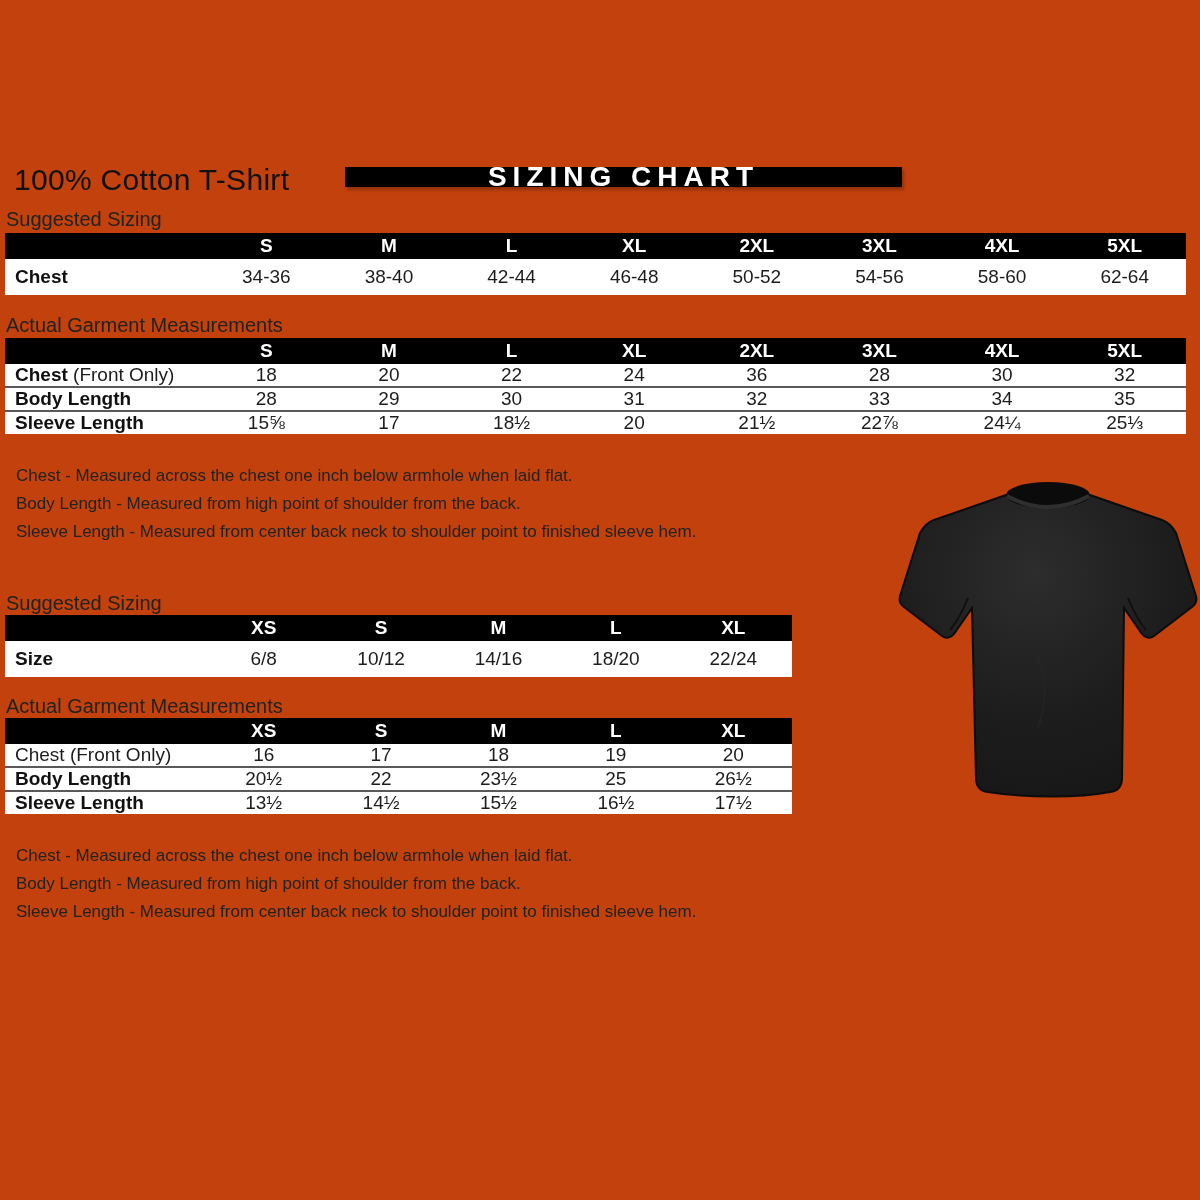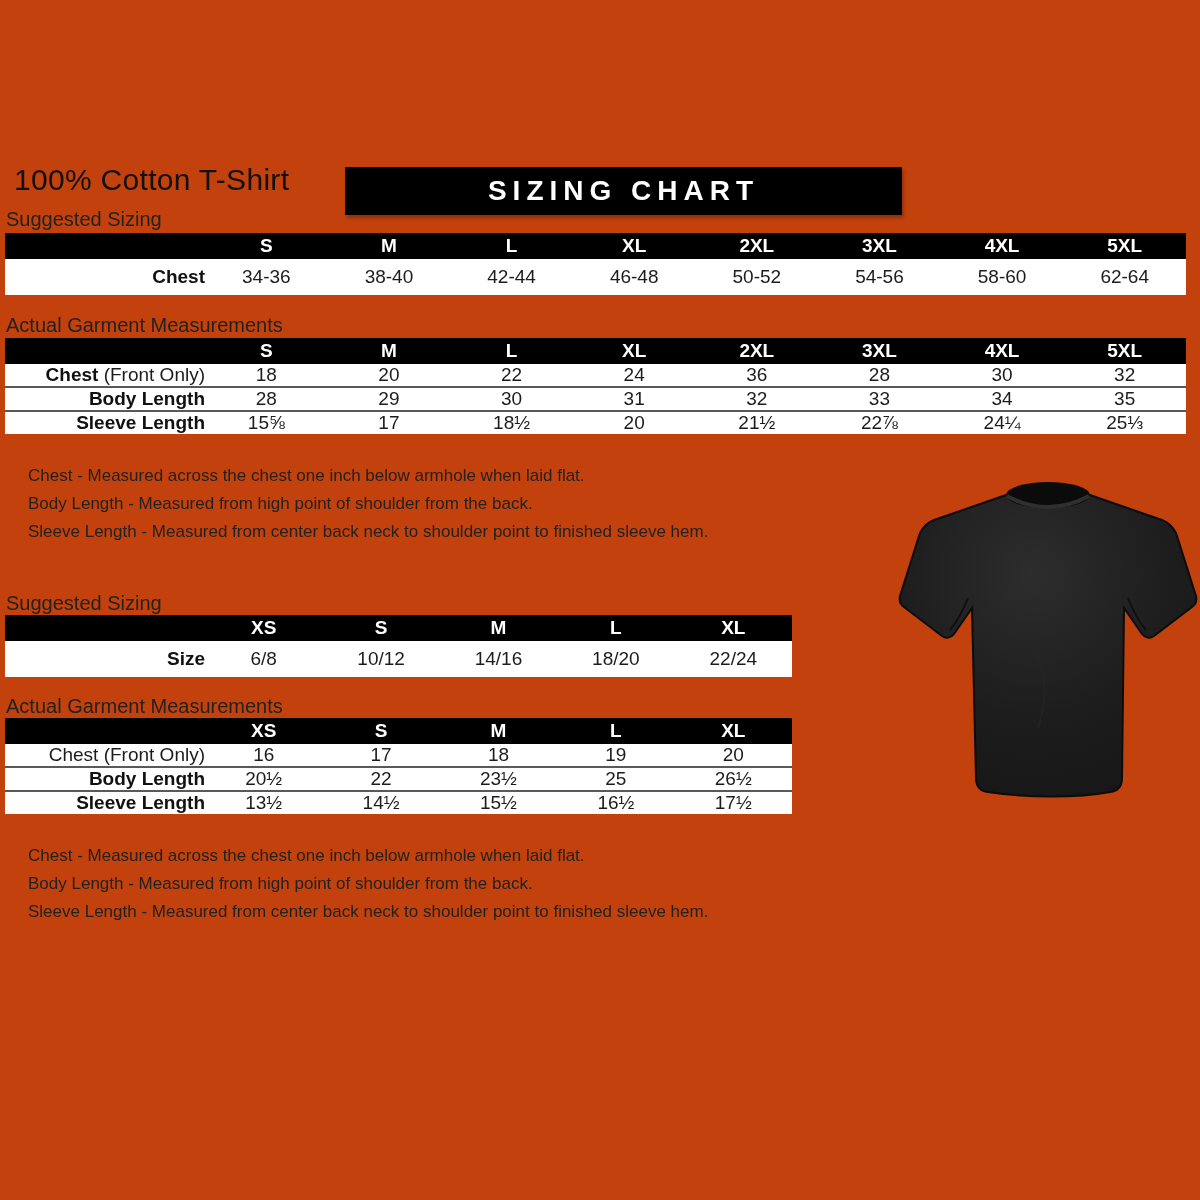--- a/index.html
+++ b/index.html
@@ -9,21 +9,21 @@
     font-family:"Liberation Sans", sans-serif;
     color:#1a1a1a;
   }
   .canvas { position:relative; width:1200px; height:1200px; background:#c2410c; overflow:hidden; }
 
   .page-title {
     position:absolute; left:14px; top:163px;
     font-size:30px; font-weight:400; color:#111; letter-spacing:.3px;
   }
   .banner {
-    position:absolute; left:345px; top:167px; width:557px; height:48px;
+    position:absolute; left:345px; top:167px; width:557px; height:20px;
     background:#000; color:#fff;
     display:flex; align-items:center; justify-content:center;
     font-size:28px; font-weight:700; letter-spacing:6px;
     box-shadow:2px 3px 3px rgba(0,0,0,.25);
   }
   .youth-title {
     position:absolute; left:5px; top:546px;
     font-size:31px; font-weight:700; color:#000;
   }
   .sec-label {
@@ -35,27 +35,27 @@
     position:absolute; left:5px;
     border-collapse:collapse; table-layout:fixed; background:#fff;
   }
   table.sizing-table thead th {
     background:#000; color:#fff;
     font-weight:700; font-size:19px; height:26px; padding:0; text-align:center;
   }
   table.sizing-table td {
     font-size:19px; text-align:center; padding:0; color:#1c1c1c;
   }
-  table.sizing-table td.lbl { text-align:right; padding-left:10px; }
+  table.sizing-table td.lbl { text-align:left; padding-left:10px; }
   table.suggested tbody tr { height:36px; }
   table.actualt tbody tr { height:20px; }
   table.actualt tbody tr + tr td { border-top:2px solid #595959; }
   .lbl b { font-weight:700; color:#111; }
 
-  .notes { position:absolute; left:28px; font-size:17px; line-height:28px; color:#222; }
+  .notes { position:absolute; left:16px; font-size:17px; line-height:28px; color:#222; }
 
   .tshirt { position:absolute; left:898px; top:478px; width:300px; height:332px; }
 </style>
 </head>
 <body>
 
 <div class="canvas">
 
   <div class="page-title">100% Cotton T-Shirt</div>
   <div class="banner">

